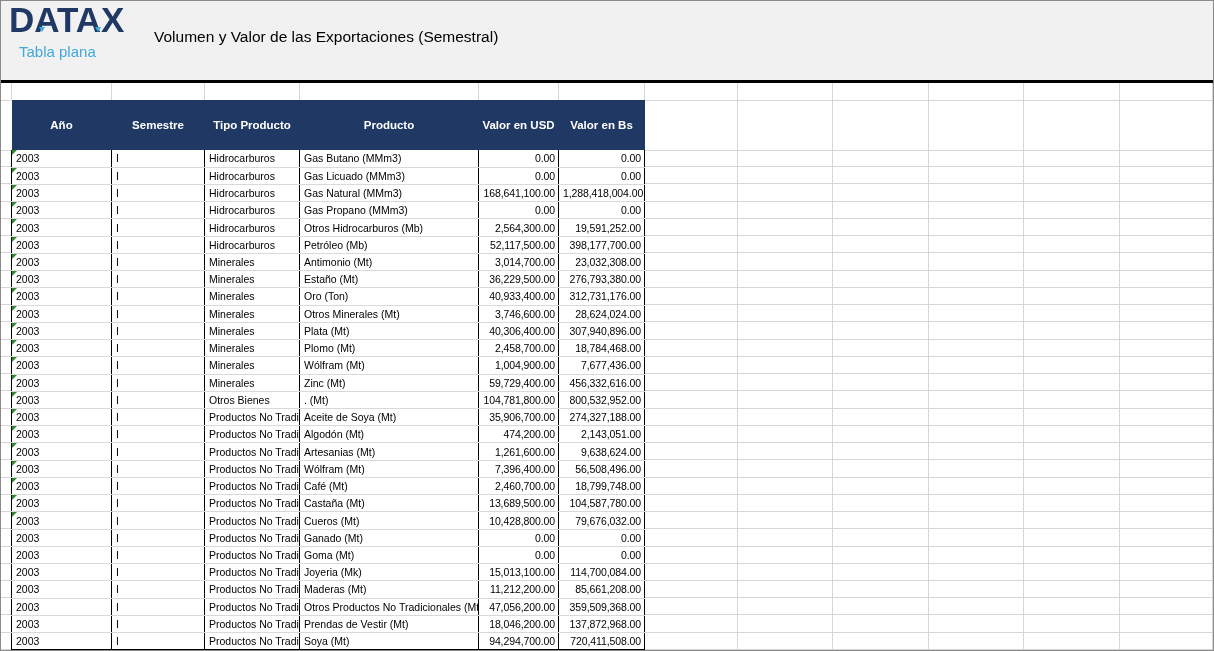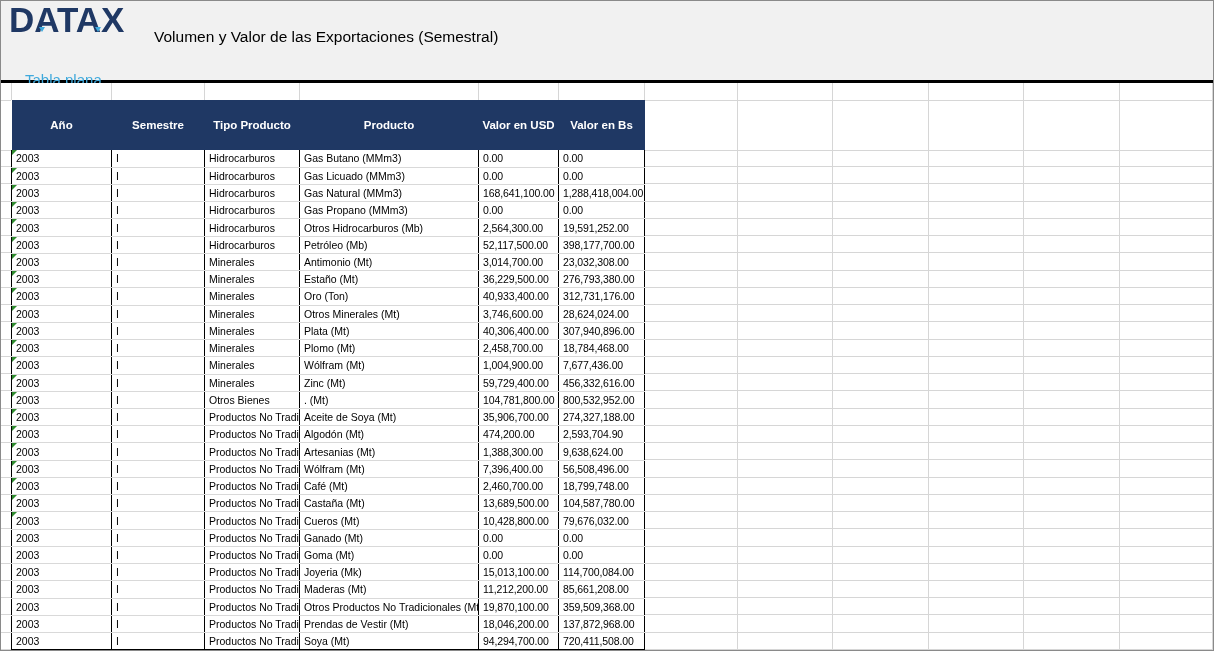--- a/index.html
+++ b/index.html
@@ -12,21 +12,21 @@
   .topbar{
     position:absolute;left:0;top:0;width:100%;height:79px;
     background:#f1f1f1;border-bottom:3px solid #000;box-sizing:content-box;
   }
   .logo-block{position:absolute;left:8px;top:1px;width:140px;height:70px;}
   .logo-text{font-size:35px;font-weight:bold;color:#1f3864;letter-spacing:0px;line-height:36px;}
   .logo-mark{position:absolute;top:25px;width:0;height:0;
     border-left:3px solid transparent;border-right:3px solid transparent;border-top:5px solid #3fa9dc;}
   .logo-mark.m1{left:30px;}
   .logo-mark.m2{left:86px;}
-  .tagline{position:absolute;left:16px;top:41px;font-size:15px;color:#3fa9dc;margin-top:28px;}
+  .tagline{position:absolute;left:10px;top:41px;font-size:15px;color:#3fa9dc;}
   .title{position:absolute;left:153px;top:27px;font-size:15.5px;color:#000000;}
   
   .sheet{position:absolute;left:0;top:82px;width:1214px;height:567px;background:#fff;}
   .hline-toprow{position:absolute;left:0;right:0;top:17px;height:1px;background:#d6d6d6;}
   .hline-headbottom{position:absolute;left:0;right:0;top:67px;height:1px;background:#d6d6d6;}
   .rows-grid{
     position:absolute;left:0;right:0;top:67px;height:500px;
     background:repeating-linear-gradient(to bottom,transparent 0 16.24px,#d6d6d6 16.24px 17.24px);
   }
   .vline{position:absolute;top:0;height:567px;width:1px;background:#d6d6d6;}
@@ -41,21 +41,21 @@
     height:50px;text-align:center;vertical-align:middle;border:none;padding:0 2px;
     overflow:hidden;white-space:nowrap;margin-left:44px;
   }
   tbody td{
     height:17.24px;box-sizing:border-box;font-size:10.5px;color:#000;
     padding:0 3px 0 4px;border-right:1px solid #000;border-bottom:1px solid #d9d9d9;
     overflow:hidden;white-space:nowrap;vertical-align:middle;background:#fff;
   }
   tbody td:first-child{border-left:1px solid #000;}
   tbody tr:last-child td{border-bottom:2px solid #000;}
-  tbody td.num{padding-right:3px;letter-spacing:-0.1px;}
+  tbody td.num{text-align:right;padding-right:3px;letter-spacing:-0.1px;}
   tbody td.ano{position:relative;}
   .err-tri{
     position:absolute;left:0;top:0;width:0;height:0;
     border-top:5px solid #2e8b2e;border-right:5px solid transparent;
   }
   
   .bottom-strip{position:absolute;left:0;top:649px;width:100%;height:2px;background:#a0a0a0;}
 </style>
 </head>
 <body>
@@ -241,28 +241,28 @@
               <td>Aceite de Soya (Mt)</td>
               <td class="num">35,906,700.00</td>
               <td class="num">274,327,188.00</td>
             </tr>
             <tr>
               <td class="ano"><span class="err-tri"></span>2003</td>
               <td>I</td>
               <td>Productos No Tradicionales</td>
               <td>Algodón (Mt)</td>
               <td class="num">474,200.00</td>
-              <td class="num">2,593,704.90</td>
+              <td class="num">2,143,051.00</td>
             </tr>
             <tr>
               <td class="ano"><span class="err-tri"></span>2003</td>
               <td>I</td>
               <td>Productos No Tradicionales</td>
               <td>Artesanias (Mt)</td>
-              <td class="num">1,388,300.00</td>
+              <td class="num">1,261,600.00</td>
               <td class="num">9,638,624.00</td>
             </tr>
             <tr>
               <td class="ano"><span class="err-tri"></span>2003</td>
               <td>I</td>
               <td>Productos No Tradicionales</td>
               <td>Wólfram (Mt)</td>
               <td class="num">7,396,400.00</td>
               <td class="num">56,508,496.00</td>
             </tr>
@@ -320,21 +320,21 @@
               <td>Productos No Tradicionales</td>
               <td>Maderas (Mt)</td>
               <td class="num">11,212,200.00</td>
               <td class="num">85,661,208.00</td>
             </tr>
             <tr>
               <td class="ano">2003</td>
               <td>I</td>
               <td>Productos No Tradicionales</td>
               <td>Otros Productos No Tradicionales (Mt)</td>
-              <td class="num">19,870,100.00</td>
+              <td class="num">47,056,200.00</td>
               <td class="num">359,509,368.00</td>
             </tr>
             <tr>
               <td class="ano">2003</td>
               <td>I</td>
               <td>Productos No Tradicionales</td>
               <td>Prendas de Vestir (Mt)</td>
               <td class="num">18,046,200.00</td>
               <td class="num">137,872,968.00</td>
             </tr>

